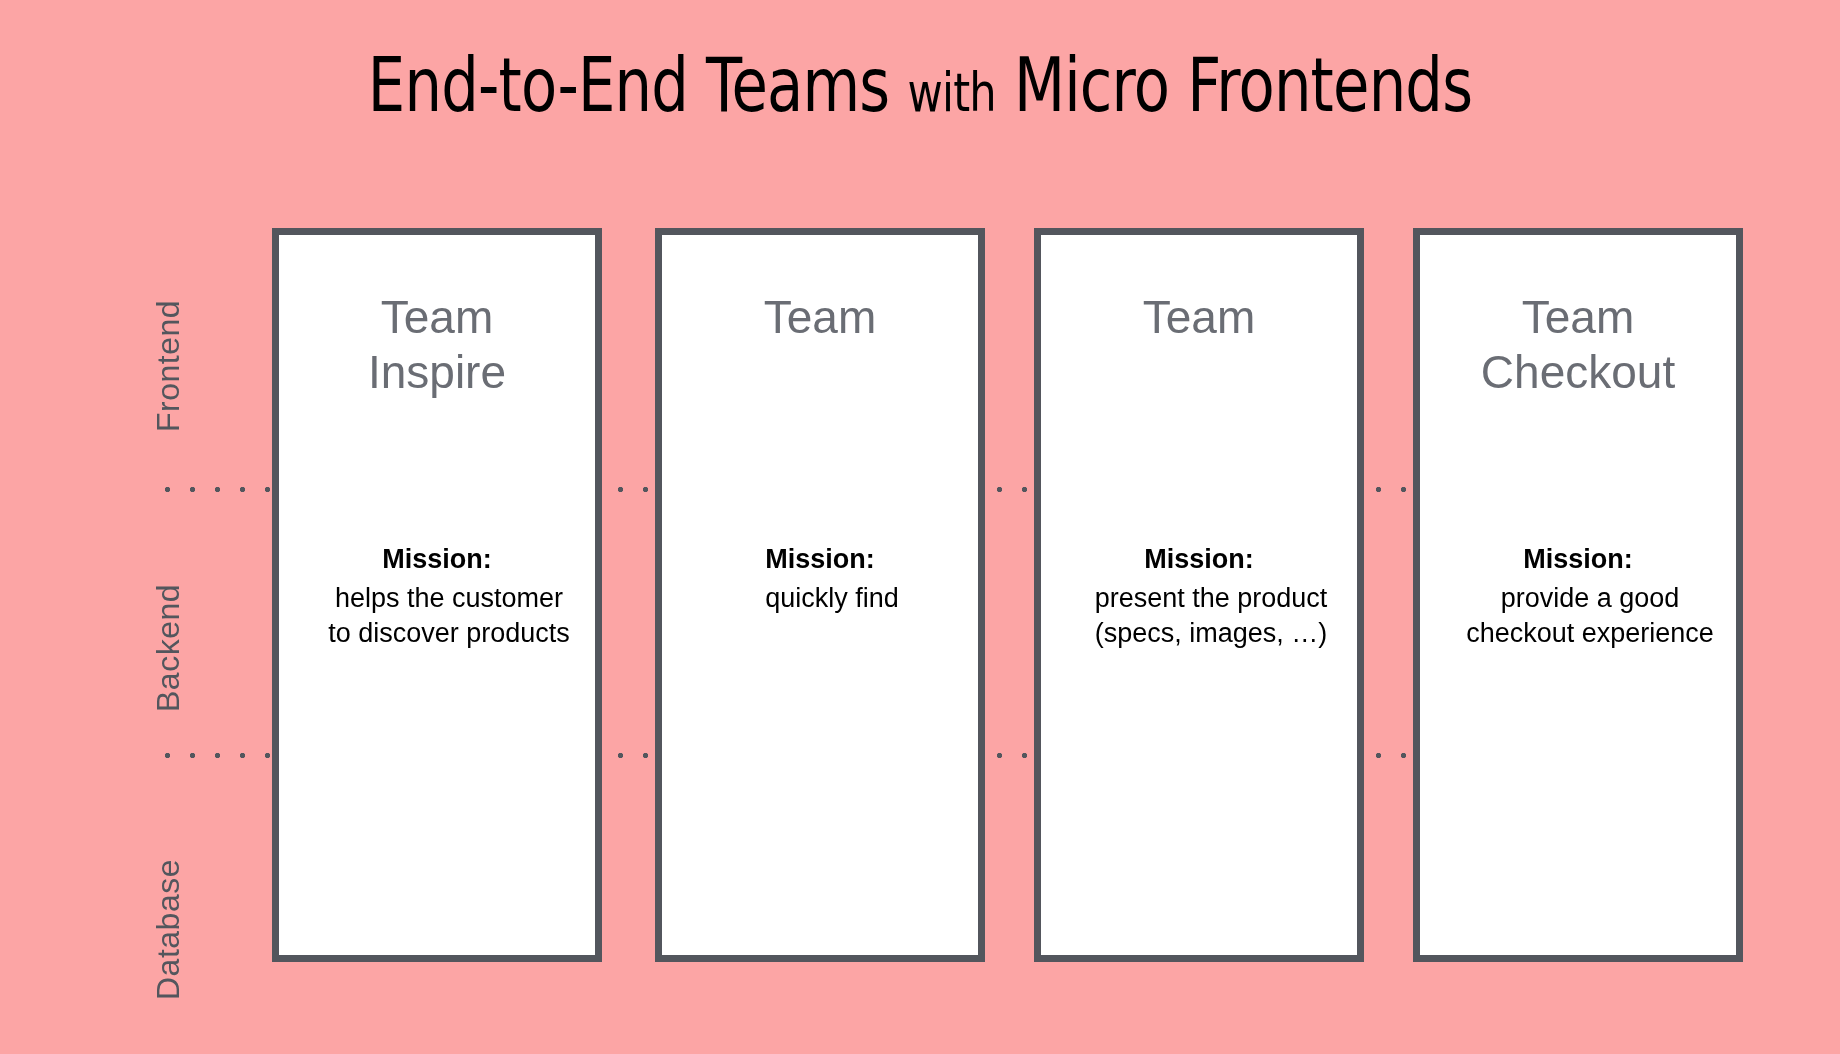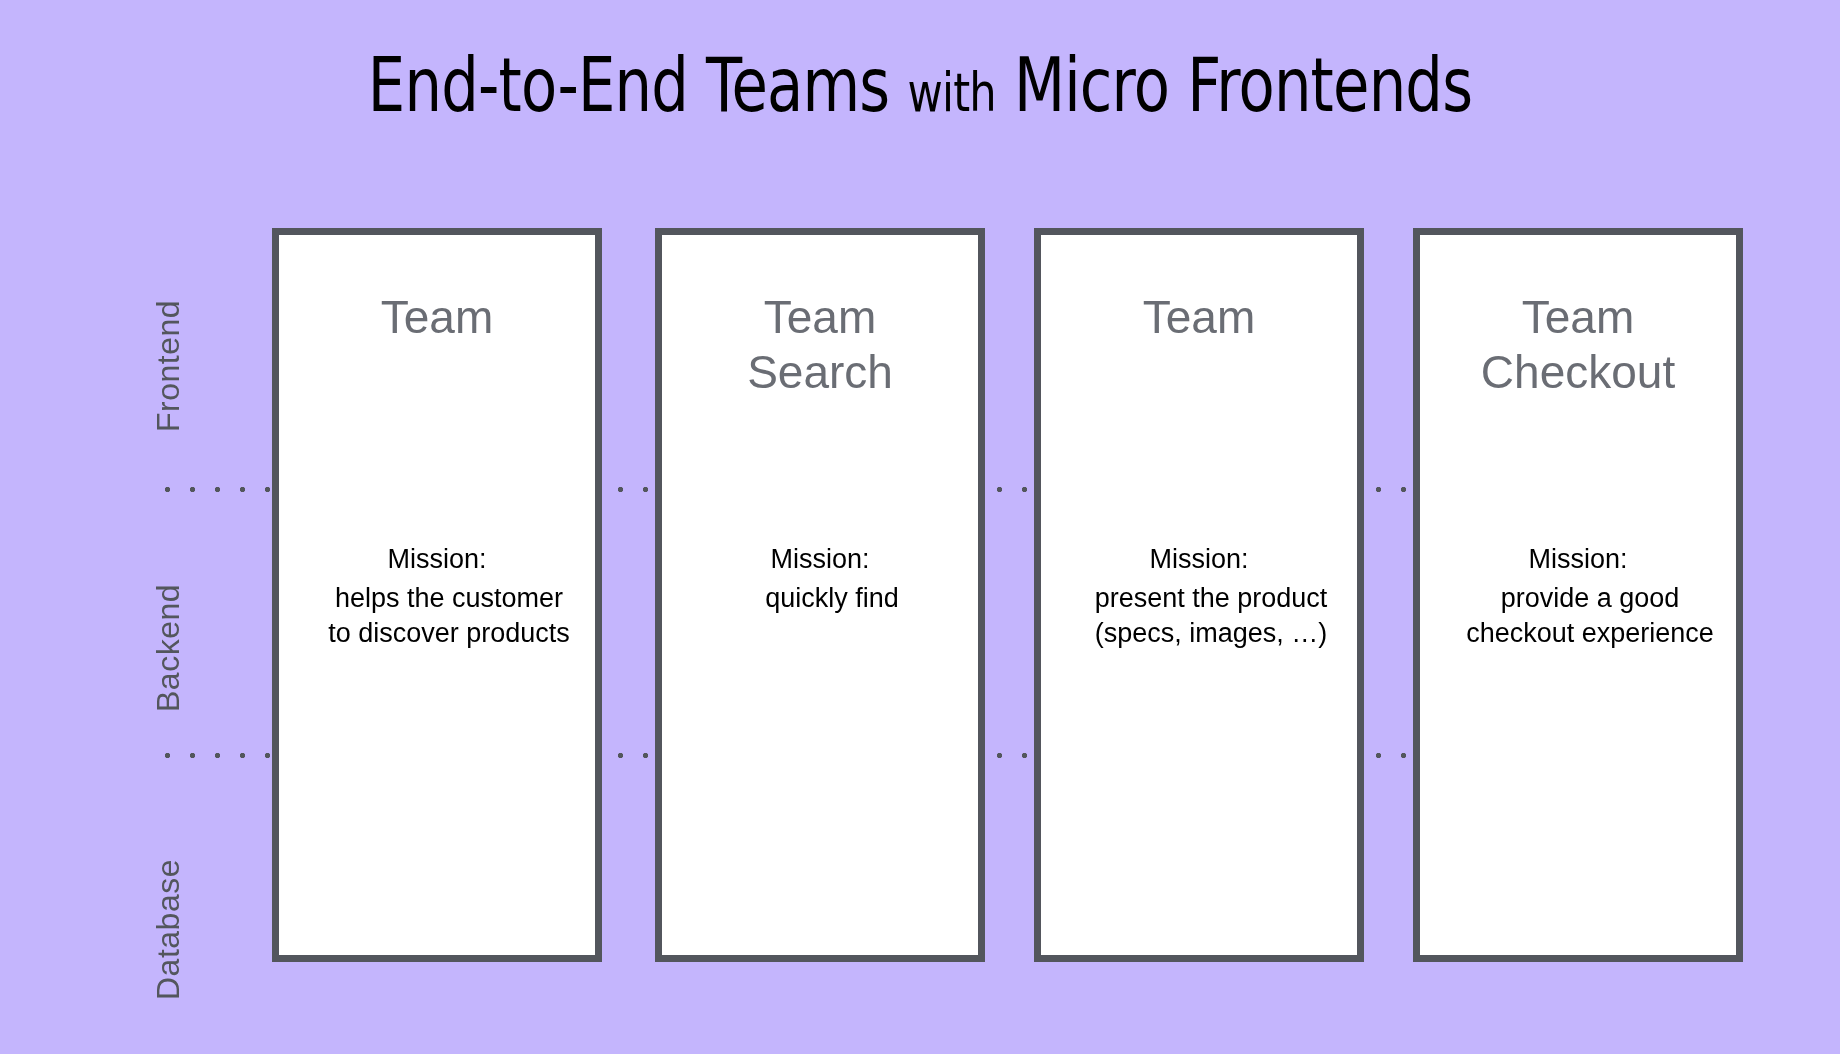--- a/index.html
+++ b/index.html
@@ -11,21 +11,21 @@
     width: 1840px;
     height: 1054px;
     font-family: "Liberation Sans", sans-serif;
     overflow: hidden;
     position: relative;
   }
 
   #slide {
     position: absolute;
     inset: 0;
-    background: #c4b5fd;
+    background: #fca5a5;
   }
 
   
   #title {
     position: absolute;
     left: 0;
     top: 48px;
     width: 1840px;
     text-align: center;
     font-family: "DejaVu Sans", sans-serif;
@@ -104,21 +104,21 @@
     right: 0;
     top: 307px;
     text-align: center;
     color: #000000;
     font-size: 27px;
     line-height: 1.3;
     font-family: "Liberation Sans", sans-serif;
   }
   .mission .mission-label {
     display: block;
-    font-weight: normal;
+    font-weight: bold;
     margin-bottom: 4px;
   }
   .mission .mission-line { display: block; padding-left: 24px; }
 </style>
 </head>
 <body>
 
 <div id="slide">
 
   <div id="title">
@@ -141,32 +141,32 @@
   <div class="divider-row" id="divider-2">
     <div class="dot-seg" style="left:152px; width:120px;"></div>
     <div class="dot-seg" style="left:605px; width:50px;"></div>
     <div class="dot-seg" style="left:984px; width:50px;"></div>
     <div class="dot-seg" style="left:1363px; width:50px;"></div>
   </div>
 
   <div class="team-box" style="left:272px; width:330px;">
     <div class="team-name">
       <span class="line">Team</span>
+      <span class="line">Inspire</span>
     </div>
     <div class="mission">
       <span class="mission-label">Mission:</span>
       <span class="mission-line">helps the customer</span>
       <span class="mission-line">to discover products</span>
     </div>
   </div>
 
   <div class="team-box" style="left:655px; width:330px;">
     <div class="team-name">
       <span class="line">Team</span>
-      <span class="line">Search</span>
     </div>
     <div class="mission">
       <span class="mission-label">Mission:</span>
       <span class="mission-line">quickly find</span>
     </div>
   </div>
 
   <div class="team-box" style="left:1034px; width:330px;">
     <div class="team-name">
       <span class="line">Team</span>

